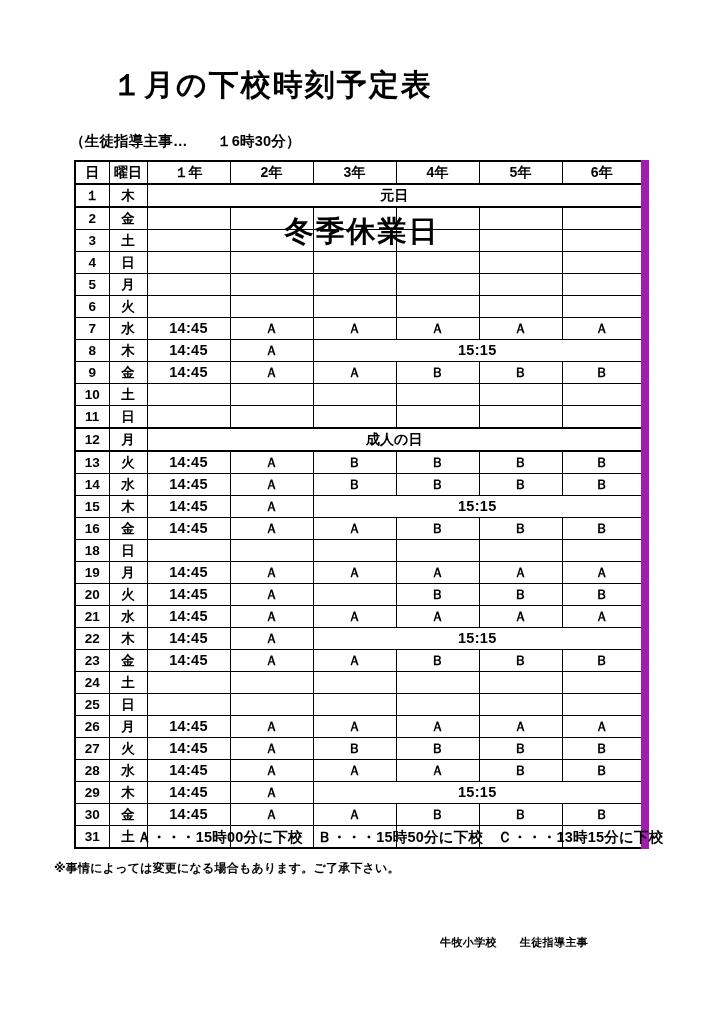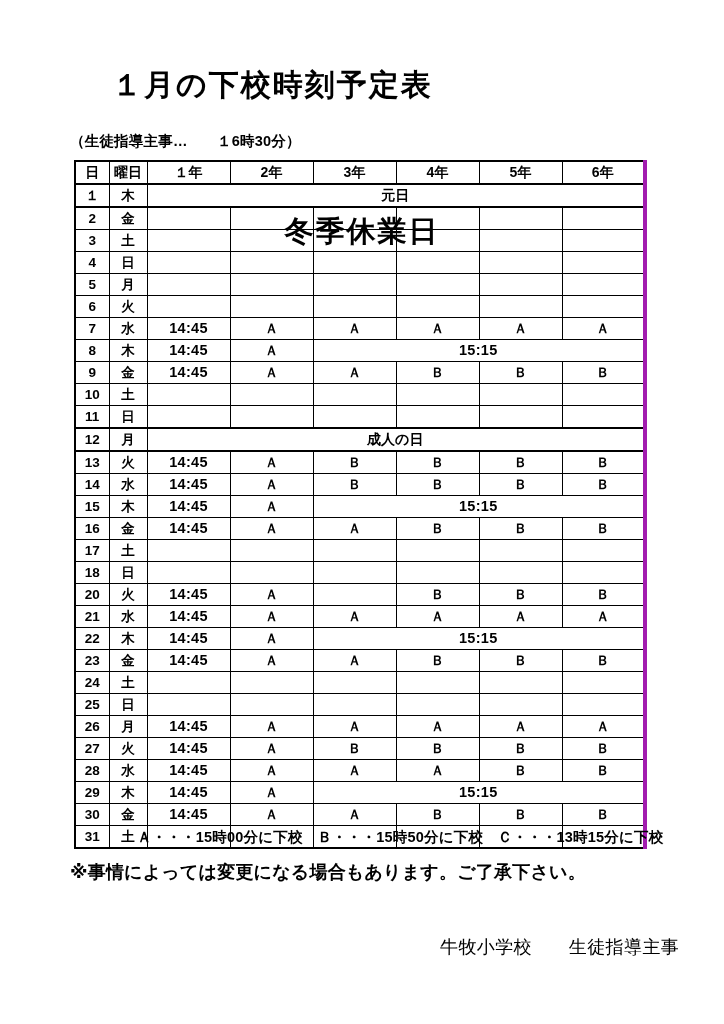--- a/index.html
+++ b/index.html
@@ -79,21 +79,21 @@
   col.c-day    { width: 34px; }
   col.c-wd     { width: 38px; }
   col.c-grade  { width: 83px; }
 
   
   table.sched {
     outline: none;
   }
   .sched tr:first-child th { border-top: 2px solid #000; }
   .sched td:first-child, .sched th:first-child { border-left: 2px solid #000; }
-  .sched td:last-child, .sched th:last-child { border-right: 4px solid #a21caf; }
+  .sched td:last-child, .sched th:last-child { border-right: 8px solid #a21caf; }
   .sched tr:last-child td { border-bottom: 2px solid #000; }
 
   
   td.shade, th.shade { background-color: #d6d6d6; }
   td.hatch {
     background-color: #d8d8d8;
     background-image:
       linear-gradient(45deg, rgba(255,255,255,.55) 25%, transparent 25%, transparent 75%, rgba(255,255,255,.55) 75%),
       linear-gradient(45deg, rgba(255,255,255,.55) 25%, transparent 25%, transparent 75%, rgba(255,255,255,.55) 75%);
     background-size: 4px 4px;
@@ -129,33 +129,33 @@
     left: 90px;
     top: 828px;
     font-size: 14.5px;
     font-weight: bold;
     white-space: pre;
     letter-spacing: 0.2px;
     margin-left: 47px;
   }
   .note-line {
     position: absolute;
-    left: 70px;
+    left: 54px;
     top: 860px;
-    font-size: 18px;
+    font-size: 12px;
     font-weight: bold;
     white-space: pre;
     letter-spacing: 0.2px;
   }
   .signature-line {
     position: absolute;
     left: 440px;
     top: 935px;
-    font-size: 18px;
-    font-weight: normal;
+    font-size: 11px;
+    font-weight: bold;
     white-space: pre;
     letter-spacing: 0.4px;
   }
 </style>
 </head>
 <body>
 
 <div id="page">
 
   <div class="doc-title">１月の下校時刻予定表</div>
@@ -325,38 +325,38 @@
             <td>16</td>
             <td>金</td>
             <td class="time-cell">14:45</td>
             <td>Ａ</td>
             <td>Ａ</td>
             <td>Ｂ</td>
             <td>Ｂ</td>
             <td>Ｂ</td>
           </tr>
           <tr>
-            <td class="shade">17</td>
-            <td class="shade">土</td>
-            <td class="shade">&nbsp;</td>
-            <td class="shade">&nbsp;</td>
-            <td class="shade">&nbsp;</td>
-            <td class="shade">&nbsp;</td>
-            <td class="shade">&nbsp;</td>
-            <td class="shade">&nbsp;</td>
-          </tr>
-          <tr>
             <td class="shade">18</td>
             <td class="shade">日</td>
             <td class="hatch">&nbsp;</td>
             <td class="hatch">&nbsp;</td>
             <td class="hatch">&nbsp;</td>
             <td class="hatch">&nbsp;</td>
             <td class="hatch">&nbsp;</td>
             <td class="hatch">&nbsp;</td>
+          </tr>
+          <tr>
+            <td>19</td>
+            <td>月</td>
+            <td class="time-cell">14:45</td>
+            <td>Ａ</td>
+            <td>Ａ</td>
+            <td>Ａ</td>
+            <td>Ａ</td>
+            <td>Ａ</td>
           </tr>
           <tr>
             <td>20</td>
             <td>火</td>
             <td class="time-cell">14:45</td>
             <td>Ａ</td>
             <td class="blank-cell">&nbsp;</td>
             <td>Ｂ</td>
             <td>Ｂ</td>
             <td>Ｂ</td>

